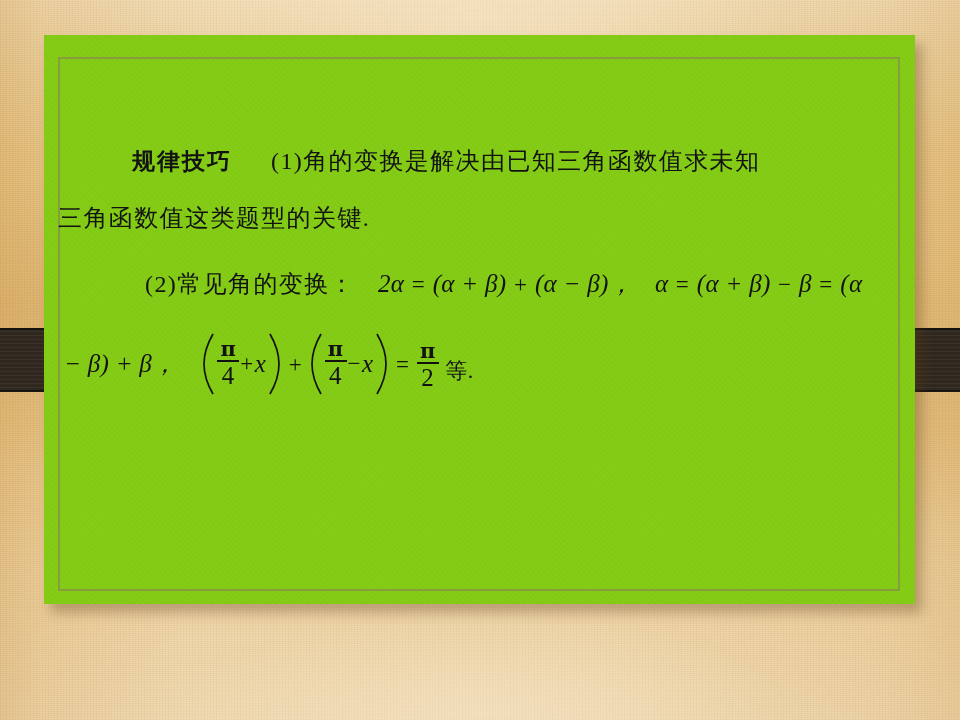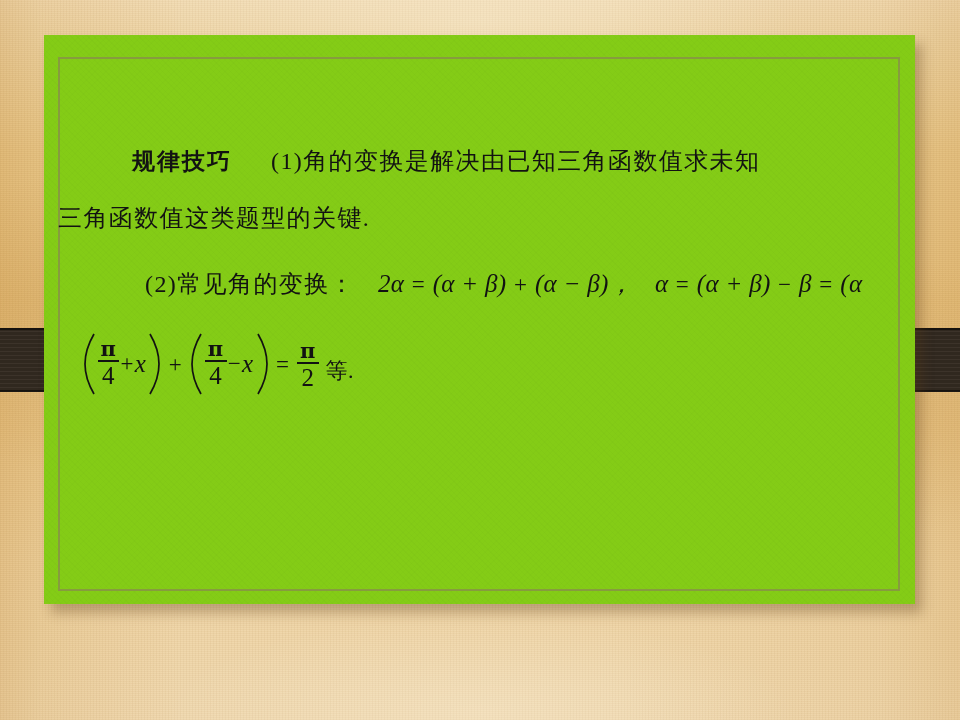--- a/index.html
+++ b/index.html
@@ -279,20 +279,21 @@
         <span class="mathit">α</span>
         <span class="op mathrm">=</span>
         <span class="mathit">(α + β)</span>
         <span class="op mathrm">−</span>
         <span class="mathit">β</span>
         <span class="op mathrm">=</span>
         <span class="mathit">(α</span>
       </div>
 
       <div class="line" id="line4">
+        <span class="mathit">− β) + β，</span>
         <span style="display:inline-block;width:12px"></span>
 
         
         <span class="paren-grp">
           <span class="bigparen">
             <svg width="13" height="62" viewBox="0 0 13 62">
               <path d="M11 1 C4 13, 2 24, 2 31 C2 38, 4 49, 11 61" fill="none" stroke="#121212" stroke-width="1.7"></path>
             </svg>
           </span>
           <span class="inner-expr">

